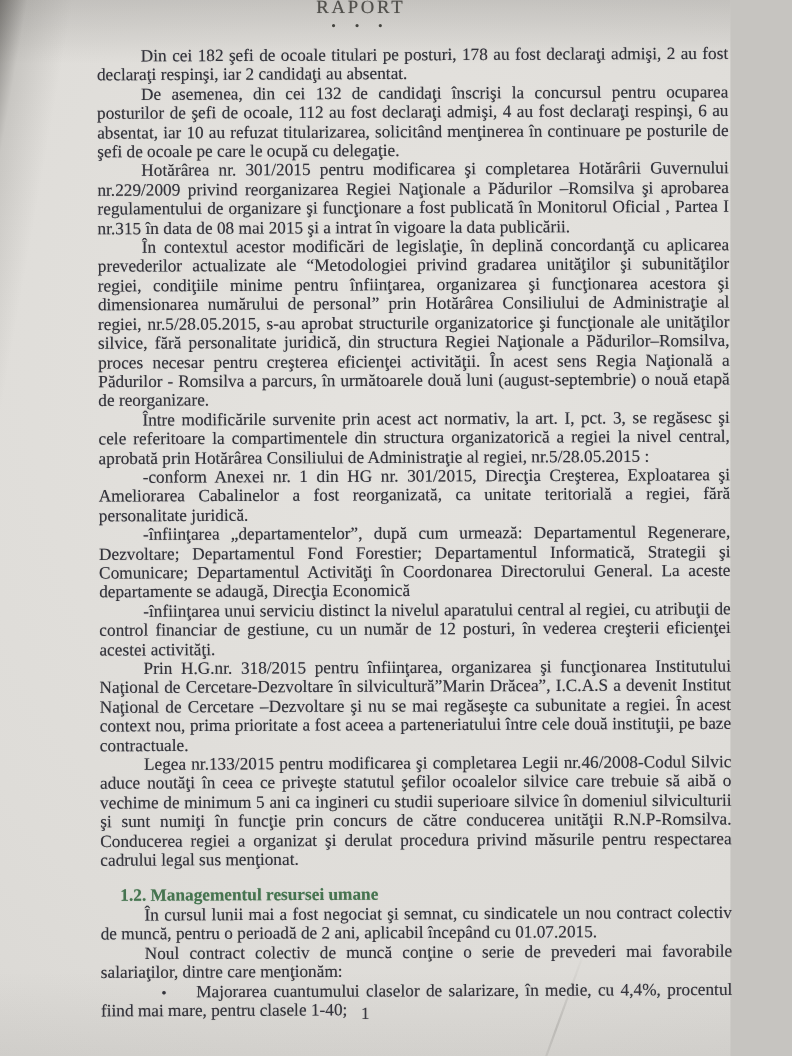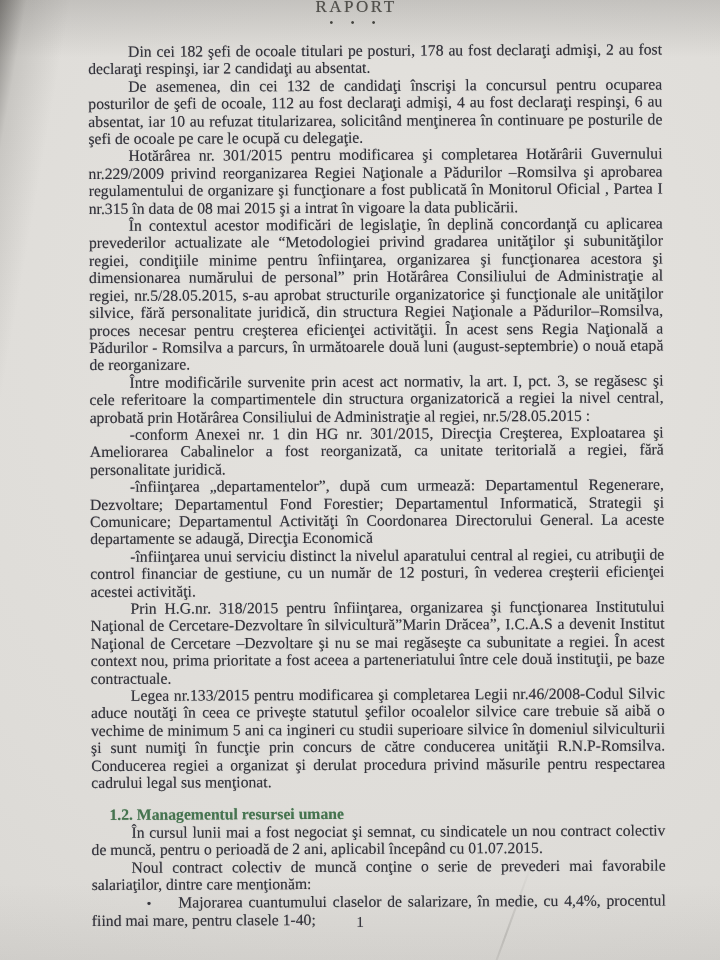--- a/index.html
+++ b/index.html
@@ -3,21 +3,21 @@
 <meta charset="utf-8">
 <style>
   html, body { margin: 0; padding: 0; }
   body {
     width: 720px; height: 960px; overflow: hidden;
     background: #c6c4c0;
     font-family: "Liberation Serif", "DejaVu Serif", serif;
   }
   .photo-page {
     position: relative;
-    width: 720px; height: 960px;
+    width: 664px; height: 960px;
     background:
       linear-gradient(100deg, rgba(58,56,53,0.55) 0%, rgba(120,118,114,0.22) 3%, rgba(255,255,255,0) 8%),
       linear-gradient(to bottom, rgba(95,93,90,0.22) 0%, rgba(255,255,255,0) 6%),
       linear-gradient(to top, rgba(110,108,104,0.10) 0%, rgba(255,255,255,0) 8%),
       radial-gradient(145% 125% at 56% 34%, #e5e3df 0%, #dedcd8 50%, #d3d1cd 100%);
     color: #34343c;
   }
   .crease {
     position: absolute;
     left: 512px; bottom: -10px;

